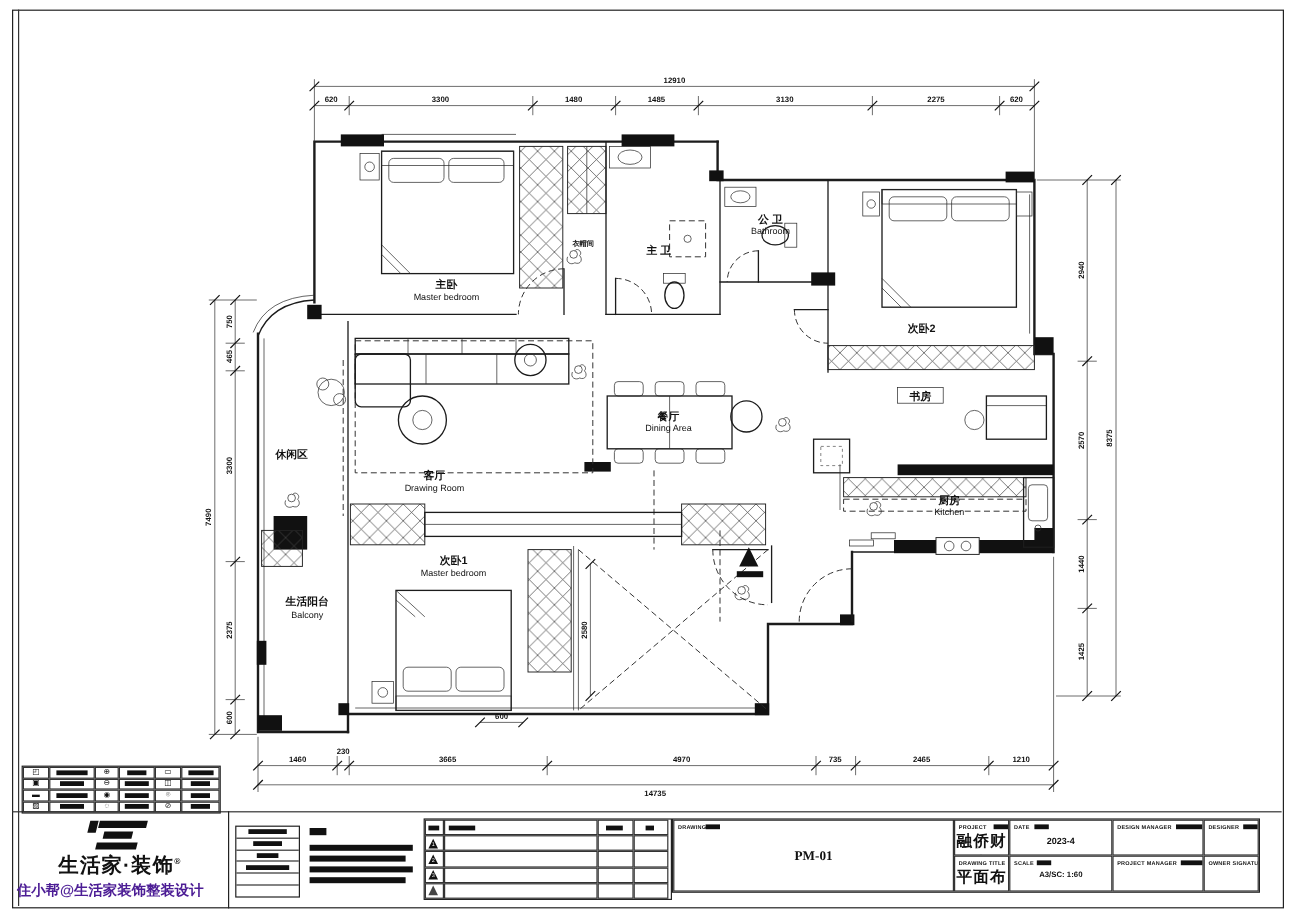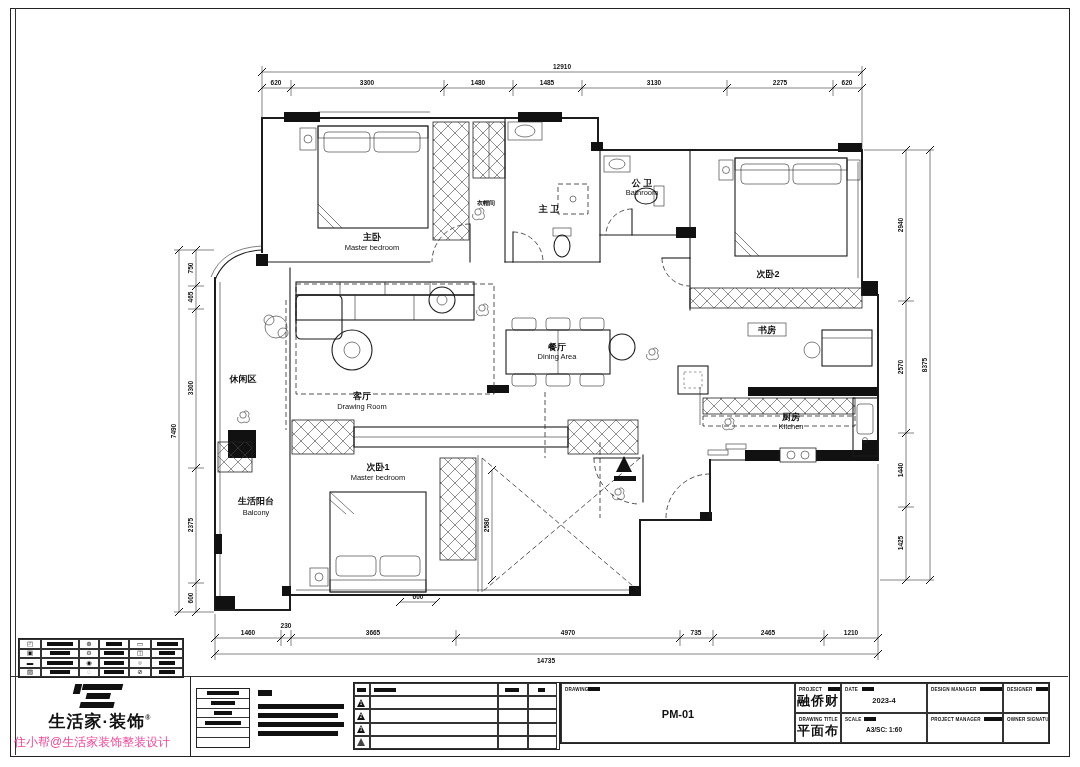--- a/index.html
+++ b/index.html
@@ -39,21 +39,21 @@
   
   #logo-box{left:10px;top:676px;width:180px;height:81px;border-right:1px solid #222;}
   #logo-mark{left:62px;top:8px;width:60px;height:26px;transform:skewX(-14deg);}
   #logo-mark i{position:absolute;background:#111;height:6px;display:block;}
   #logo-mark .b1{left:8px;top:0;width:40px;}
   #logo-mark .b2{left:14px;top:9px;width:24px;}
   #logo-mark .b3{left:10px;top:18px;width:34px;}
   #logo-mark .tick{left:0;top:0;width:7px;height:10px;background:#111;}
   #logo-text{left:0;top:34px;width:180px;text-align:center;font-size:17px;font-weight:700;letter-spacing:1px;}
   #logo-text sup{font-size:7px;}
-  #watermark{left:4px;top:58px;width:176px;font-size:12px;font-weight:400;color:#ec4899;
+  #watermark{left:4px;top:58px;width:176px;font-size:12px;font-weight:700;color:#4c1d95;
     white-space:nowrap;overflow:hidden;}
 
   
   #bars-box{left:196px;top:688px;width:52px;height:58px;border:0.8px solid #222;
     display:flex;flex-direction:column;}
   #bars-box .row{flex:1;border-bottom:0.5px solid #333;display:flex;align-items:center;justify-content:center;}
   #bars-box .row:last-child{border-bottom:none;}
   #bars-box .bar{background:#111;height:4px;}
 
   
@@ -75,21 +75,21 @@
   #title-block{left:560px;top:682px;width:488px;height:60px;border:1.1px solid #222;
     display:grid;grid-template-columns:234px 46px 86px 76px 46px;grid-template-rows:30px 30px;}
   #title-block .cell{border:0.6px solid #333;position:relative;overflow:hidden;}
   .lbl{position:absolute;left:3px;top:3px;font-size:4.6px;font-weight:600;letter-spacing:0.2px;white-space:nowrap;}
   .redact{position:absolute;background:#111;height:4px;top:3px;}
   .big-cjk{position:absolute;left:0;right:0;top:8px;text-align:center;font-size:13px;font-weight:700;
     font-family:"Liberation Serif",serif;letter-spacing:1px;}
   .mid-val{position:absolute;left:0;right:0;top:12px;text-align:center;font-size:7.5px;font-weight:700;}
   #cell-number{grid-row:1 / span 2;}
   #dwg-no{position:absolute;left:0;right:0;top:24px;text-align:center;font-size:11px;font-weight:700;
-    font-family:Liberation Sans, sans-serif;}
+    font-family:Liberation Serif, serif;}
 </style>
 </head>
 <body>
 
 <div class="abs" id="sheet-frame"></div>
 <div class="abs" id="frame-inner-left"></div>
 <div class="abs" id="strip-top-line"></div>
 
 <svg width="1080" height="680" viewBox="0 0 1080 680">
   <defs>

